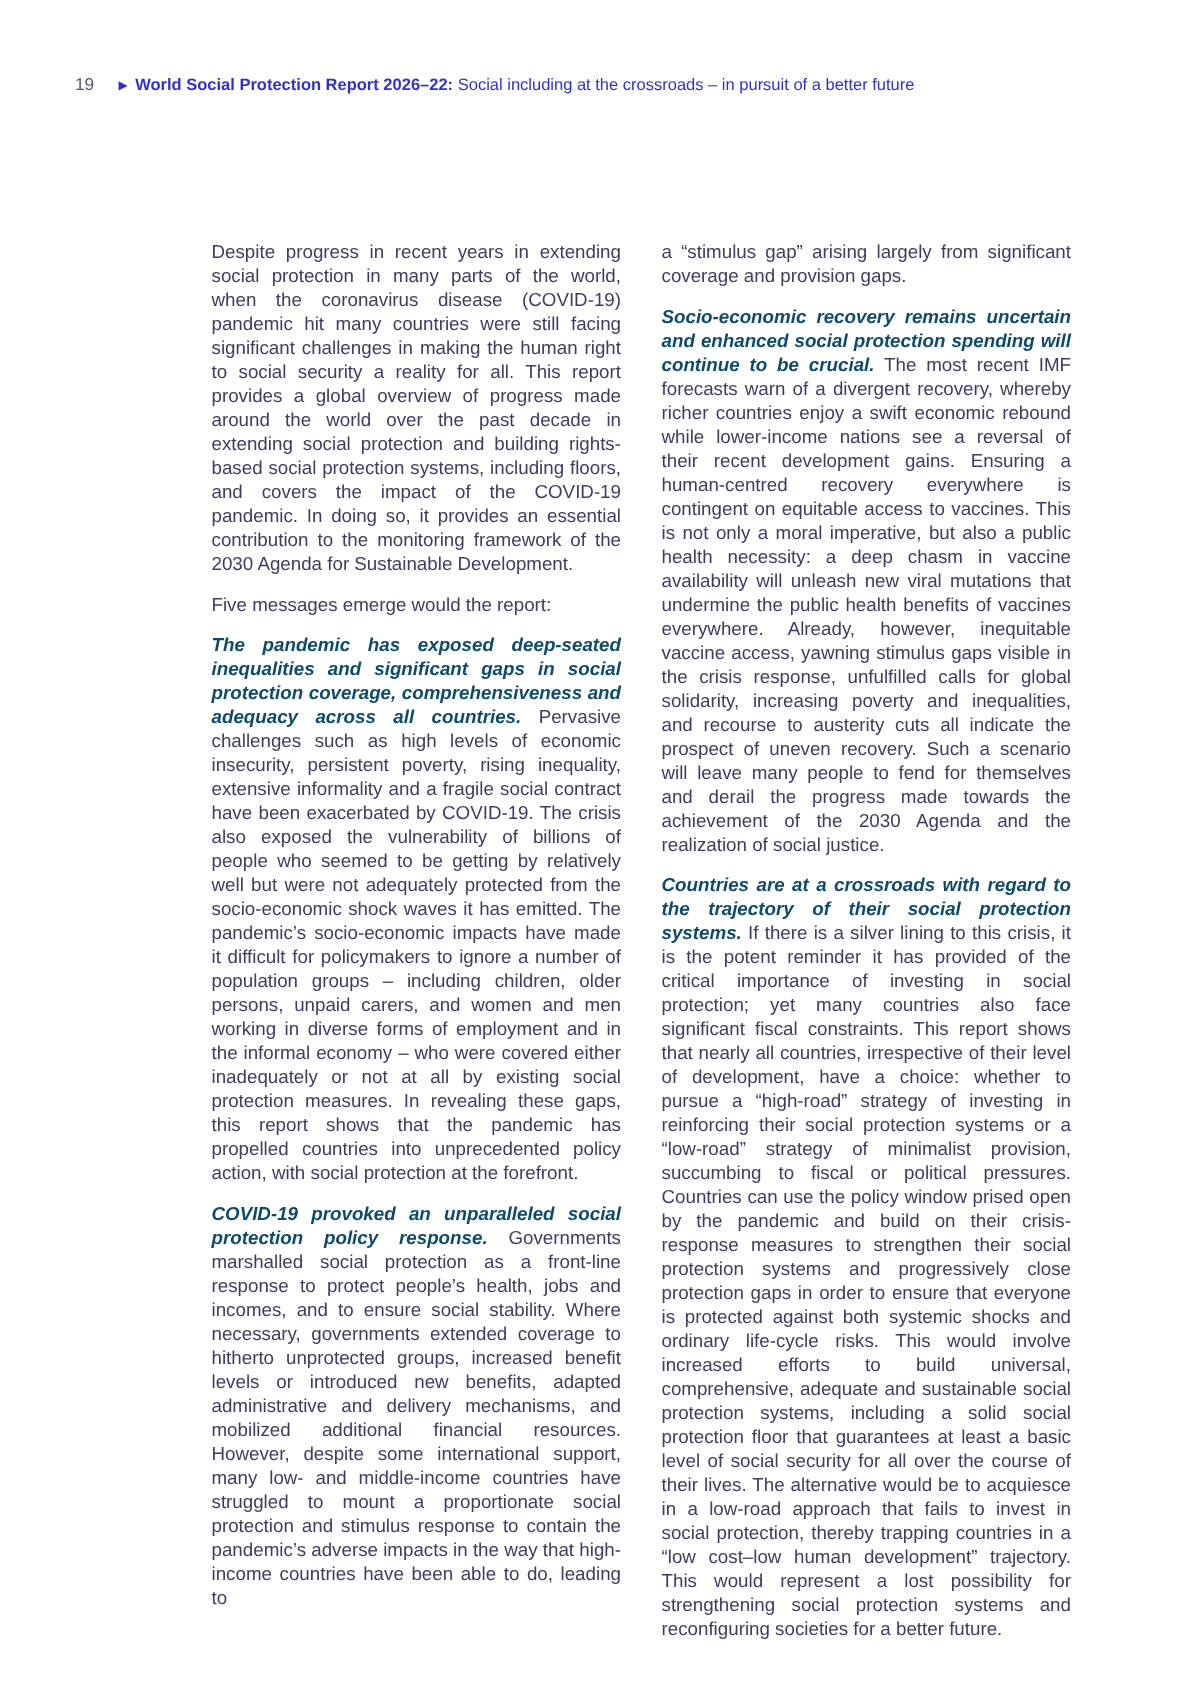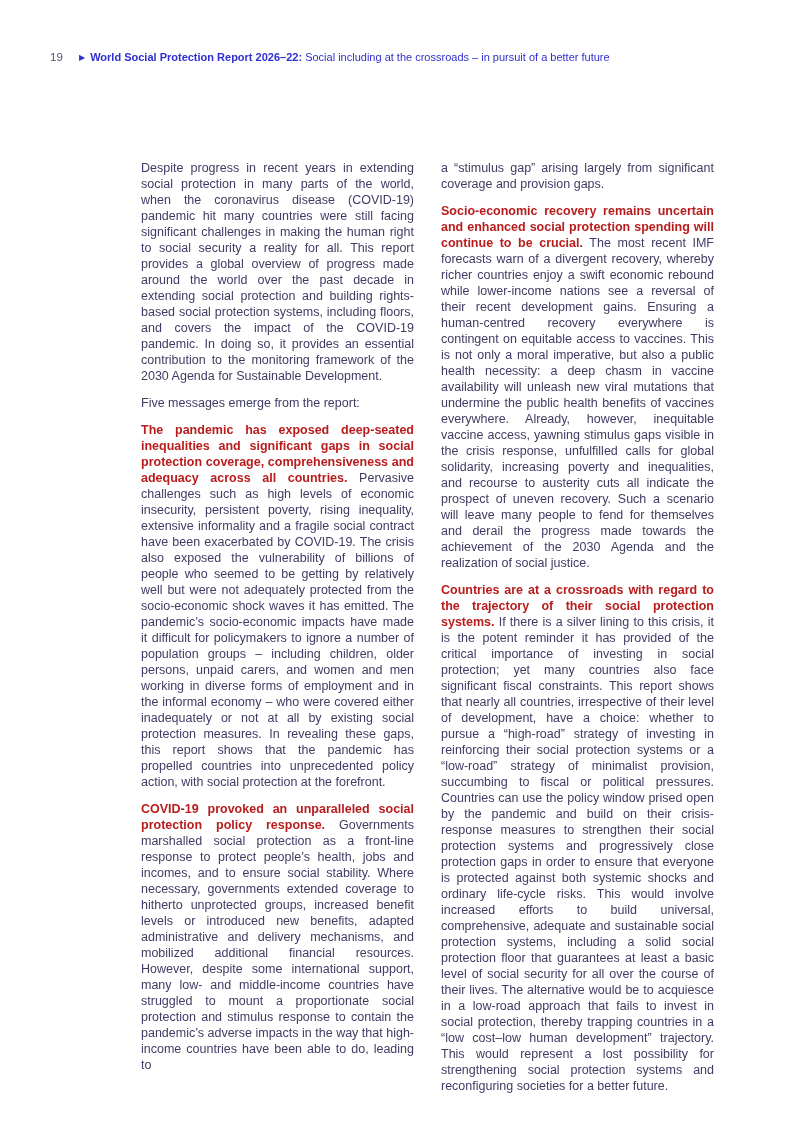--- a/index.html
+++ b/index.html
@@ -58,40 +58,41 @@
     line-height: 16px;
     color: #3e3c63;
     text-align: justify;
   }
   .col p {
     margin: 0 0 11px 0;
     padding: 0;
   }
   .lead {
     font-weight: 700;
-    color: #b91c1c;
+    font-style: italic;
+    color: #0c4a6e;
   }
   .lead:empty { display: none; }
 </style>
 </head>
 <body>
 
 <div class="page">
 
   <div class="running-header">
     <span class="pagenum">19</span>
     <span class="tri">▶</span>
     <span class="htitle"><span class="hb">World Social Protection Report 2026–22:</span><span> Social including at the crossroads – in pursuit of a better future</span></span>
   </div>
 
   <div class="columns">
 
     <div class="col">
       <p><span>Despite progress in recent years in extending social protection in many parts of the world, when the coronavirus disease (COVID-19) pandemic hit many countries were still facing significant challenges in making the human right to social security a reality for all. This report provides a global overview of progress made around the world over the past decade in extending social protection and building rights-based social protection systems, including floors, and covers the impact of the COVID-19 pandemic. In doing so, it provides an essential contribution to the monitoring framework of the 2030 Agenda for Sustainable Development.</span></p>
-      <p><span>Five messages emerge from the report:</span></p>
+      <p><span>Five messages emerge would the report:</span></p>
       <p><span class="lead">The pandemic has exposed deep-seated inequalities and significant gaps in social protection coverage, comprehensiveness and adequacy across all countries.</span><span> Pervasive challenges such as high levels of economic insecurity, persistent poverty, rising inequality, extensive informality and a fragile social contract have been exacerbated by COVID-19. The crisis also exposed the vulnerability of billions of people who seemed to be getting by relatively well but were not adequately protected from the socio-economic shock waves it has emitted. The pandemic’s socio-economic impacts have made it difficult for policymakers to ignore a number of population groups – including children, older persons, unpaid carers, and women and men working in diverse forms of employment and in the informal economy – who were covered either inadequately or not at all by existing social protection measures. In revealing these gaps, this report shows that the pandemic has propelled countries into unprecedented policy action, with social protection at the forefront.</span></p>
       <p><span class="lead">COVID-19 provoked an unparalleled social protection policy response.</span><span> Governments marshalled social protection as a front-line response to protect people’s health, jobs and incomes, and to ensure social stability. Where necessary, governments extended coverage to hitherto unprotected groups, increased benefit levels or introduced new benefits, adapted administrative and delivery mechanisms, and mobilized additional financial resources. However, despite some international support, many low- and middle-income countries have struggled to mount a proportionate social protection and stimulus response to contain the pandemic’s adverse impacts in the way that high-income countries have been able to do, leading to</span></p>
     </div>
 
     <div class="col">
       <p><span>a “stimulus gap” arising largely from significant coverage and provision gaps.</span></p>
       <p><span class="lead">Socio-economic recovery remains uncertain and enhanced social protection spending will continue to be crucial.</span><span> The most recent IMF forecasts warn of a divergent recovery, whereby richer countries enjoy a swift economic rebound while lower-income nations see a reversal of their recent development gains. Ensuring a human-centred recovery everywhere is contingent on equitable access to vaccines. This is not only a moral imperative, but also a public health necessity: a deep chasm in vaccine availability will unleash new viral mutations that undermine the public health benefits of vaccines everywhere. Already, however, inequitable vaccine access, yawning stimulus gaps visible in the crisis response, unfulfilled calls for global solidarity, increasing poverty and inequalities, and recourse to austerity cuts all indicate the prospect of uneven recovery. Such a scenario will leave many people to fend for themselves and derail the progress made towards the achievement of the 2030 Agenda and the realization of social justice.</span></p>
       <p><span class="lead">Countries are at a crossroads with regard to the trajectory of their social protection systems.</span><span> If there is a silver lining to this crisis, it is the potent reminder it has provided of the critical importance of investing in social protection; yet many countries also face significant fiscal constraints. This report shows that nearly all countries, irrespective of their level of development, have a choice: whether to pursue a “high-road” strategy of investing in reinforcing their social protection systems or a “low-road” strategy of minimalist provision, succumbing to fiscal or political pressures. Countries can use the policy window prised open by the pandemic and build on their crisis-response measures to strengthen their social protection systems and progressively close protection gaps in order to ensure that everyone is protected against both systemic shocks and ordinary life-cycle risks. This would involve increased efforts to build universal, comprehensive, adequate and sustainable social protection systems, including a solid social protection floor that guarantees at least a basic level of social security for all over the course of their lives. The alternative would be to acquiesce in a low-road approach that fails to invest in social protection, thereby trapping countries in a “low cost–low human development” trajectory. This would represent a lost possibility for strengthening social protection systems and reconfiguring societies for a better future.</span></p>
     </div>
 

